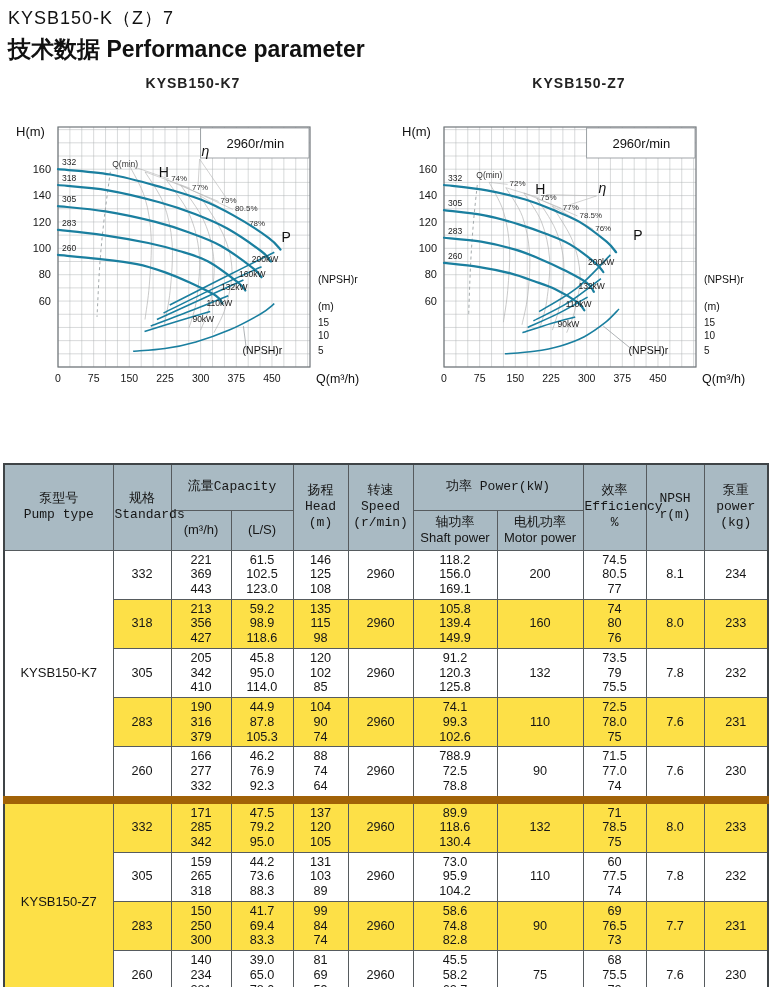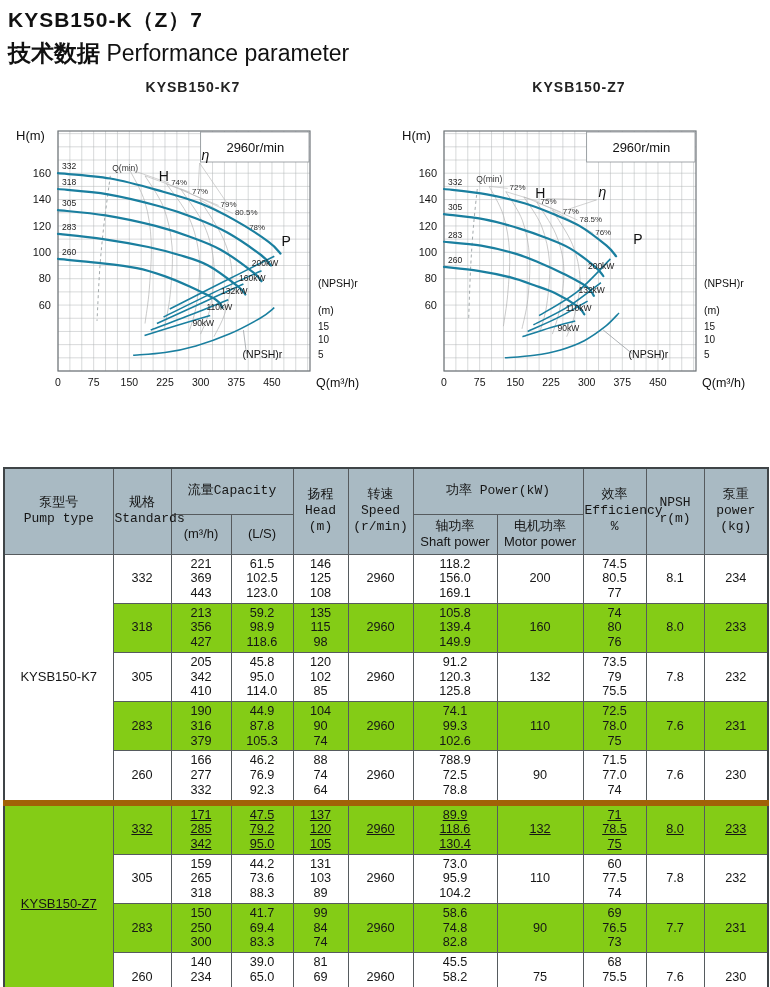--- a/index.html
+++ b/index.html
@@ -1,35 +1,35 @@
 <!DOCTYPE html>
 <html><head>
 <meta charset="utf-8">
 <style>
   html,body{margin:0;padding:0;background:#fff;}
   body{width:770px;font-family:"Liberation Sans","DejaVu Sans",sans-serif;color:#111;}
   .page{width:770px;height:987px;position:relative;overflow:hidden;background:#fff;}
-  h1.title{font-size:21px;font-weight:bold;margin:6px 4px 0 8px;letter-spacing:1px;}
+  h1.title{font-size:18px;font-weight:normal;margin:6px 4px 0 8px;letter-spacing:1px;}
   h2.subtitle{font-size:23px;margin:4px 0 2px 8px;font-weight:bold;}
-  h2.subtitle .en{font-weight:normal;}
+  h2.subtitle .en{font-weight:bold;}
   .charts{display:flex;flex-direction:row;gap:12px;padding-left:6px;margin-top:2px;}
   figure.chart{margin:0;width:374px;}
   figure.chart figcaption{text-align:center;font-size:14px;font-weight:bold;letter-spacing:1px;margin:8px 0 0 0;color:#222;}
   figure.chart svg{display:block;}
   svg text{font-family:"Liberation Sans","DejaVu Sans",sans-serif;}
   table.perf{border-collapse:collapse;width:764px;margin:58px 3px 0 3px;border:2px solid #3f4447;table-layout:fixed;}
   table.perf th, table.perf td{border:1px solid #565b5e;text-align:center;vertical-align:middle;
      white-space:pre-line;font-size:12.7px;line-height:1.16;padding:2px 1px;color:#161616;}
   table.perf thead th{background:#a9bac3;font-weight:normal;font-size:13px;line-height:1.25;}
   table.perf thead tr.h1{height:46px;font-family:Liberation Mono, monospace;}
   table.perf thead tr.h2{height:40px;}
   table.perf tbody tr{height:43px;}
-  table.perf tbody tr.alt td{background:#84cc16;}
+  table.perf tbody tr.alt td{background:#fde047;}
   table.perf tbody td.pump{background:#fff;font-size:13px;}
-  table.perf tbody tr.group-start td{border-top:6px solid #a16207;text-decoration:underline;}
+  table.perf tbody tr.group-start td{border-top:8px solid #a16207;}
 </style>
 </head>
 <body>
 
 <div class="page">
   <h1 class="title">KYSB150-K（Z）7</h1>
   <h2 class="subtitle"><span class="zh">技术数据</span> <span class="en">Performance parameter</span></h2>
 
   <div class="charts">
     <figure class="chart">

